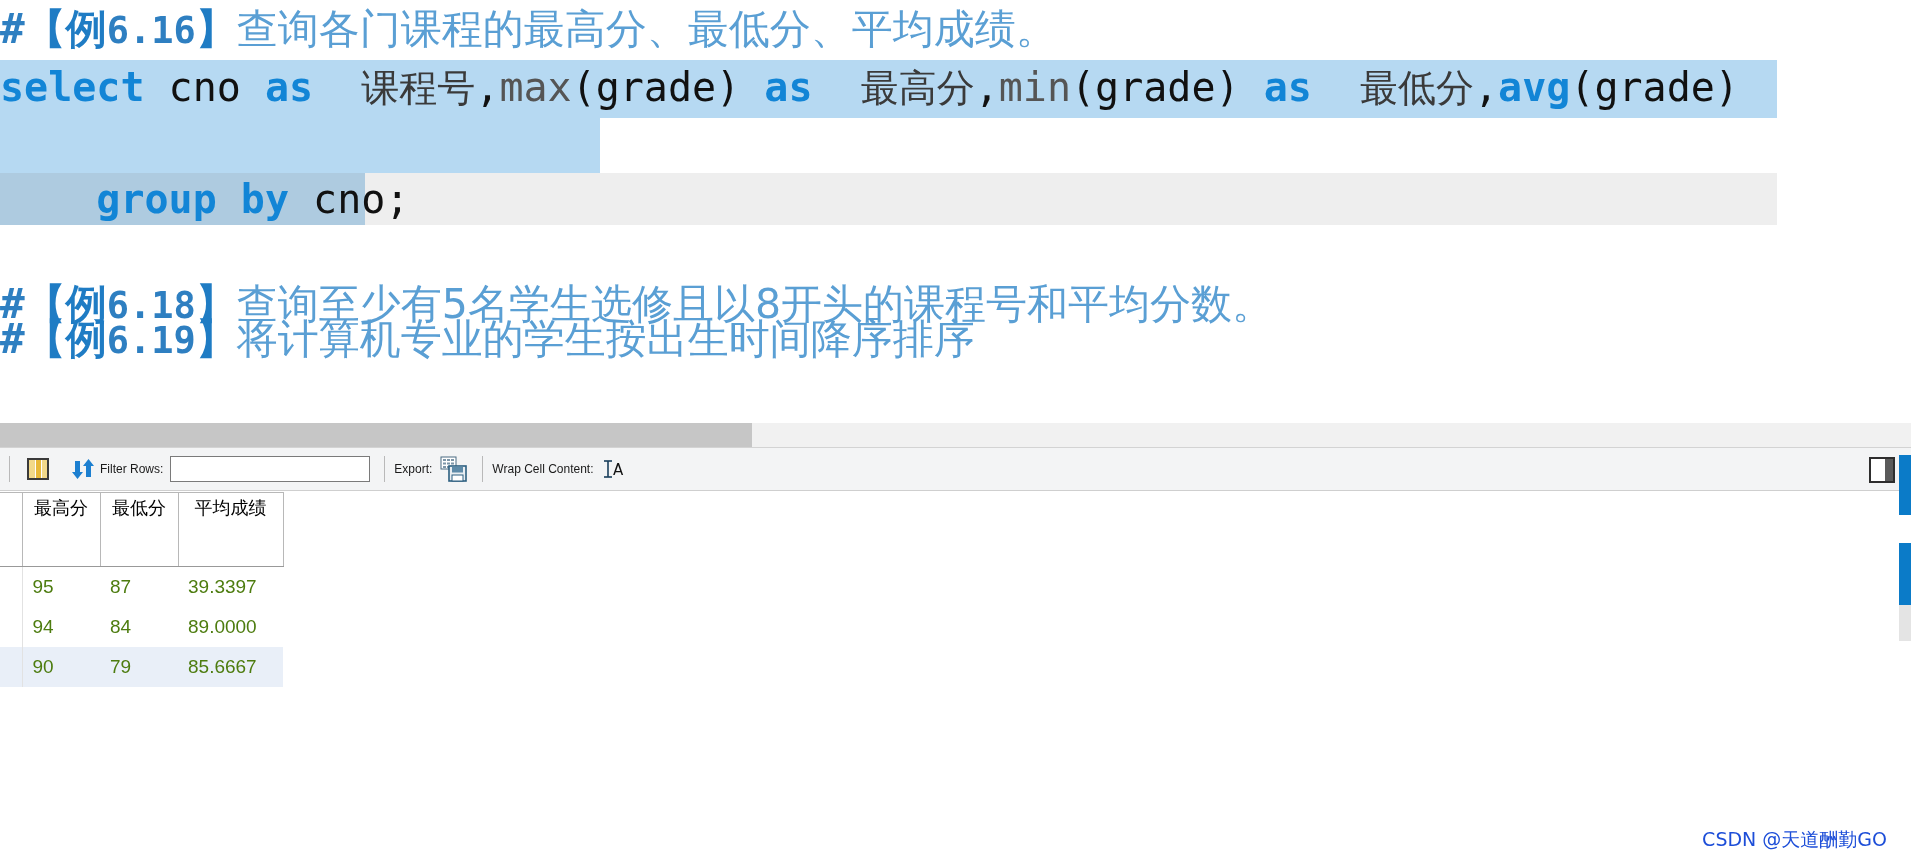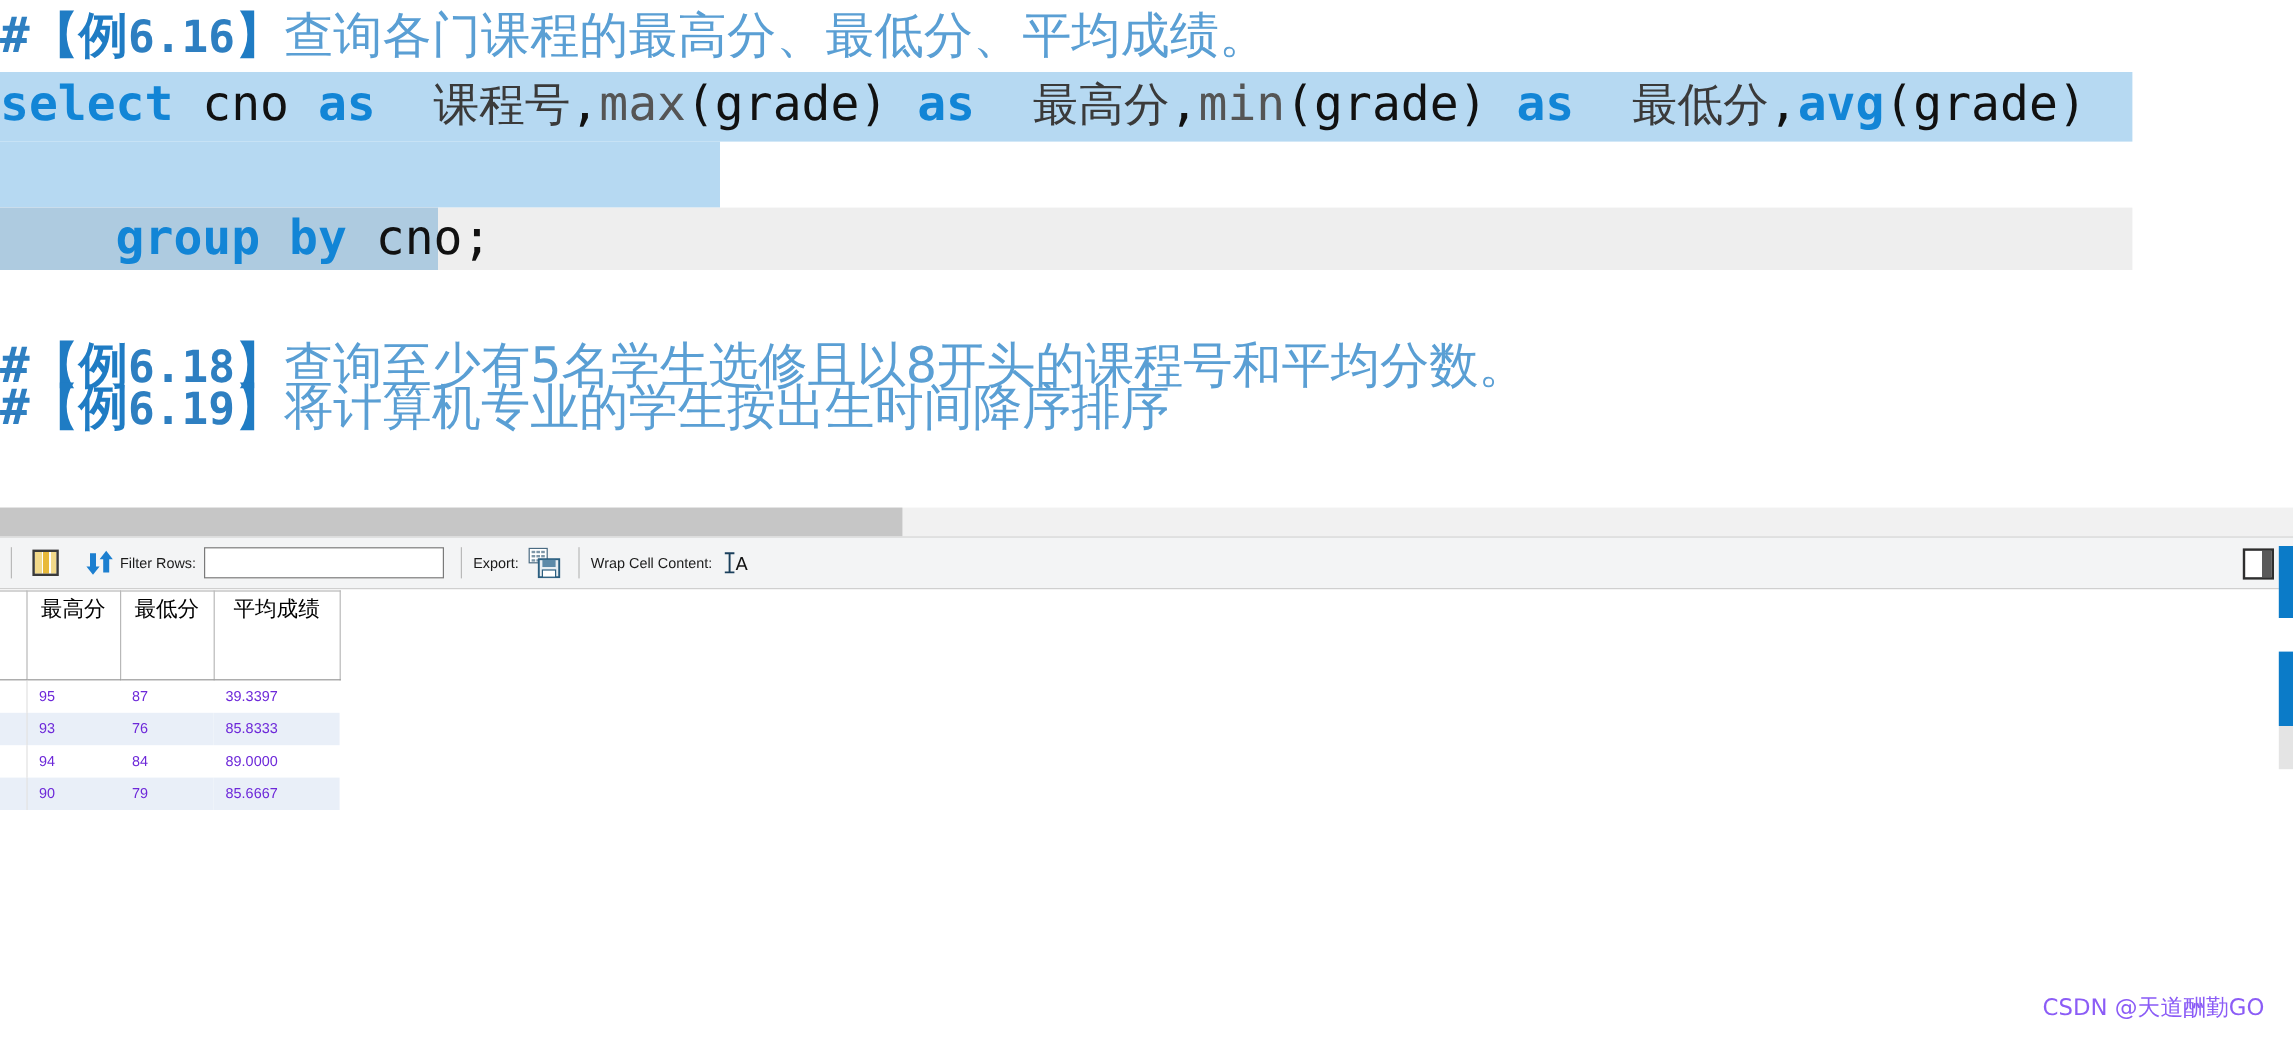--- a/index.html
+++ b/index.html
@@ -197,25 +197,25 @@
   th.gutter-h {
     width: 22px;
     border-right: 1px solid #b8b8b8;
     border-left: 0;
   }
   td.gutter-c {
     width: 22px;
     border-right: 1px solid #e2e2e2;
   }
   table.rg td {
-    font-size: 12px;
+    font-size: 19px;
     font-family: "Liberation Sans", sans-serif;
-    color: #6d28d9;
+    color: #4d7c0f;
     padding: 2px 0 2px 10px;
-    height: 27px;
+    height: 40px;
     box-sizing: border-box;
     white-space: nowrap;
   }
   tr.alt td { background: #e9eff8; }
   tr.alt td.gutter-c { background: #e9eff8; }
 
   .col-a { width: 78px; }
   .col-b { width: 78px; }
   .col-c { width: 105px; }
 
@@ -246,21 +246,21 @@
     width: 12px; height: 36px;
     background: #e4e4e4;
   }
 
   
   #watermark {
     position: absolute;
     right: 24px;
     bottom: 14px;
     font-size: 19px;
-    color: #8b5cf6;
+    color: #1d4ed8;
     font-family: "DejaVu Sans", sans-serif;
     white-space: nowrap;
   }
 </style>
 </head>
 <body>
 
 <div id="editor-pane">
 
   <div class="code-line comment-line" style="top:2px;"><span class="hash">#</span><span class="brk">【例</span><span class="num">6.16</span><span class="brk">】</span><span>查询各门课程的最高分、最低分、平均成绩。</span></div>
@@ -341,26 +341,20 @@
         <th class="col-c">平均成绩</th>
       </tr>
     </thead>
     <tbody>
       <tr>
         <td class="gutter-c"></td>
         <td>95</td>
         <td>87</td>
         <td>39.3397</td>
       </tr>
-      <tr class="alt">
-        <td class="gutter-c"></td>
-        <td>93</td>
-        <td>76</td>
-        <td>85.8333</td>
-      </tr>
       <tr>
         <td class="gutter-c"></td>
         <td>94</td>
         <td>84</td>
         <td>89.0000</td>
       </tr>
       <tr class="alt">
         <td class="gutter-c"></td>
         <td>90</td>
         <td>79</td>

